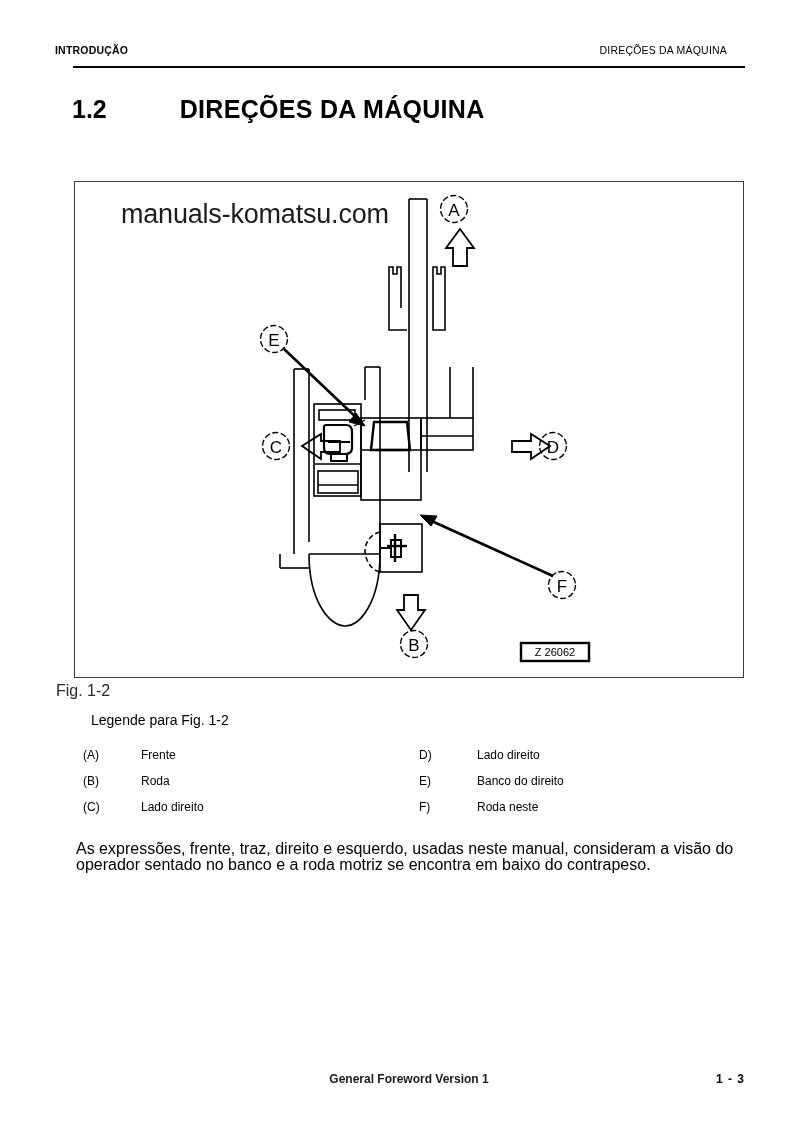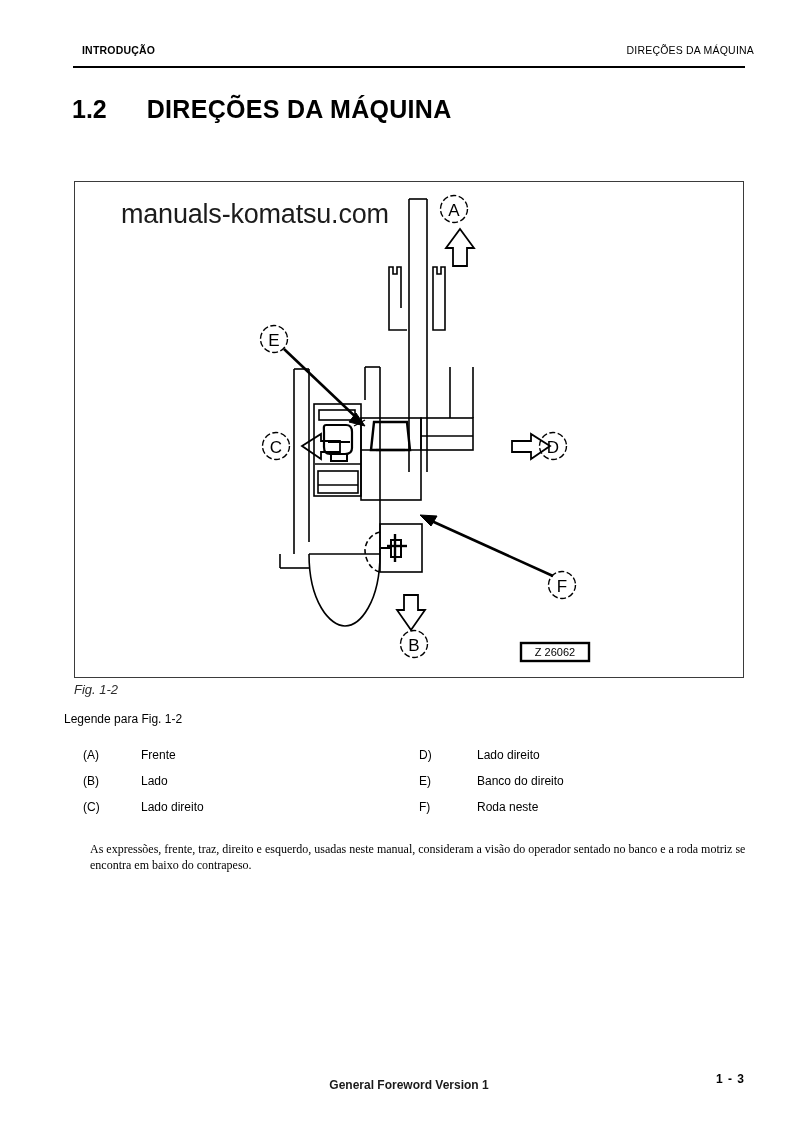--- a/index.html
+++ b/index.html
@@ -19,21 +19,21 @@
   .page {
     position: absolute;
     left: 0; top: 0;
     width: 793px;
     height: 1123px;
   }
 
   
   .header {
     position: absolute;
-    left: 82px;
+    left: 55px;
     top: 44px;
     width: 672px;
     height: 18px;
     display: flex;
     justify-content: space-between;
     align-items: flex-start;
     text-align: center;
   }
   .header-left {
     font-size: 10.5px;
@@ -54,20 +54,21 @@
     background: #000000;
   }
 
   
   .title-row {
     position: absolute;
     left: 72px;
     top: 95px;
     display: flex;
     align-items: center;
+    gap: 33px;
   }
   .title-num {
     font-size: 25px;
     font-weight: bold;
     letter-spacing: 0px;
   }
   .title-text {
     font-size: 25px;
     font-weight: bold;
     margin-left: 40px;
@@ -99,31 +100,30 @@
     font-size: 27px;
     color: #1c1c1c;
     font-family: "Liberation Sans", sans-serif;
     letter-spacing: -0.2px;
     white-space: nowrap;
   }
 
   
   .fig-caption {
     position: absolute;
-    left: 74px;
+    left: 56px;
     top: 682px;
-    font-size: 13px;
-    font-style: italic;
+    font-size: 16px;
     color: #2b2b2b;
   }
   .legend-title {
     position: absolute;
-    left: 64px;
+    left: 91px;
     top: 712px;
-    font-size: 12px;
+    font-size: 14px;
   }
   .legend {
     position: absolute;
     left: 73px;
     top: 748px;
     width: 672px;
   }
   .legend-row {
     display: flex;
     height: 26px;
@@ -139,45 +139,43 @@
     padding-left: 10px;
     box-sizing: border-box;
   }
   .legend-val {
     font-size: 12px;
     text-align: center;
   }
 
   .body-text {
     position: absolute;
-    left: 90px;
+    left: 76px;
     top: 841px;
     width: 674px;
-    font-size: 12px;
+    font-size: 16px;
     line-height: 16px;
-    font-family: Liberation Serif, serif;
   }
 
   
   .footer {
     position: absolute;
     left: 73px;
     top: 1072px;
     width: 672px;
     height: 18px;
   }
   .footer-center {
     position: absolute;
     left: 0;
     width: 672px;
     text-align: center;
     font-size: 12px;
     font-weight: bold;
     color: #1a1a1a;
-    margin-top: 6px;
   }
   .footer-right {
     position: absolute;
     right: 0;
     top: 0;
     font-size: 12px;
     font-weight: bold;
     letter-spacing: 1px;
     margin-left: 8px;
   }
@@ -358,21 +356,21 @@
         <div class="legend-val">Frente</div>
       </div>
       <div class="legend-col">
         <div class="legend-key">D)</div>
         <div class="legend-val">Lado direito</div>
       </div>
     </div>
     <div class="legend-row">
       <div class="legend-col">
         <div class="legend-key">(B)</div>
-        <div class="legend-val">Lado</div>
+        <div class="legend-val">Roda</div>
       </div>
       <div class="legend-col">
         <div class="legend-key">E)</div>
         <div class="legend-val">Banco do direito</div>
       </div>
     </div>
     <div class="legend-row">
       <div class="legend-col">
         <div class="legend-key">(C)</div>
         <div class="legend-val">Lado direito</div>

